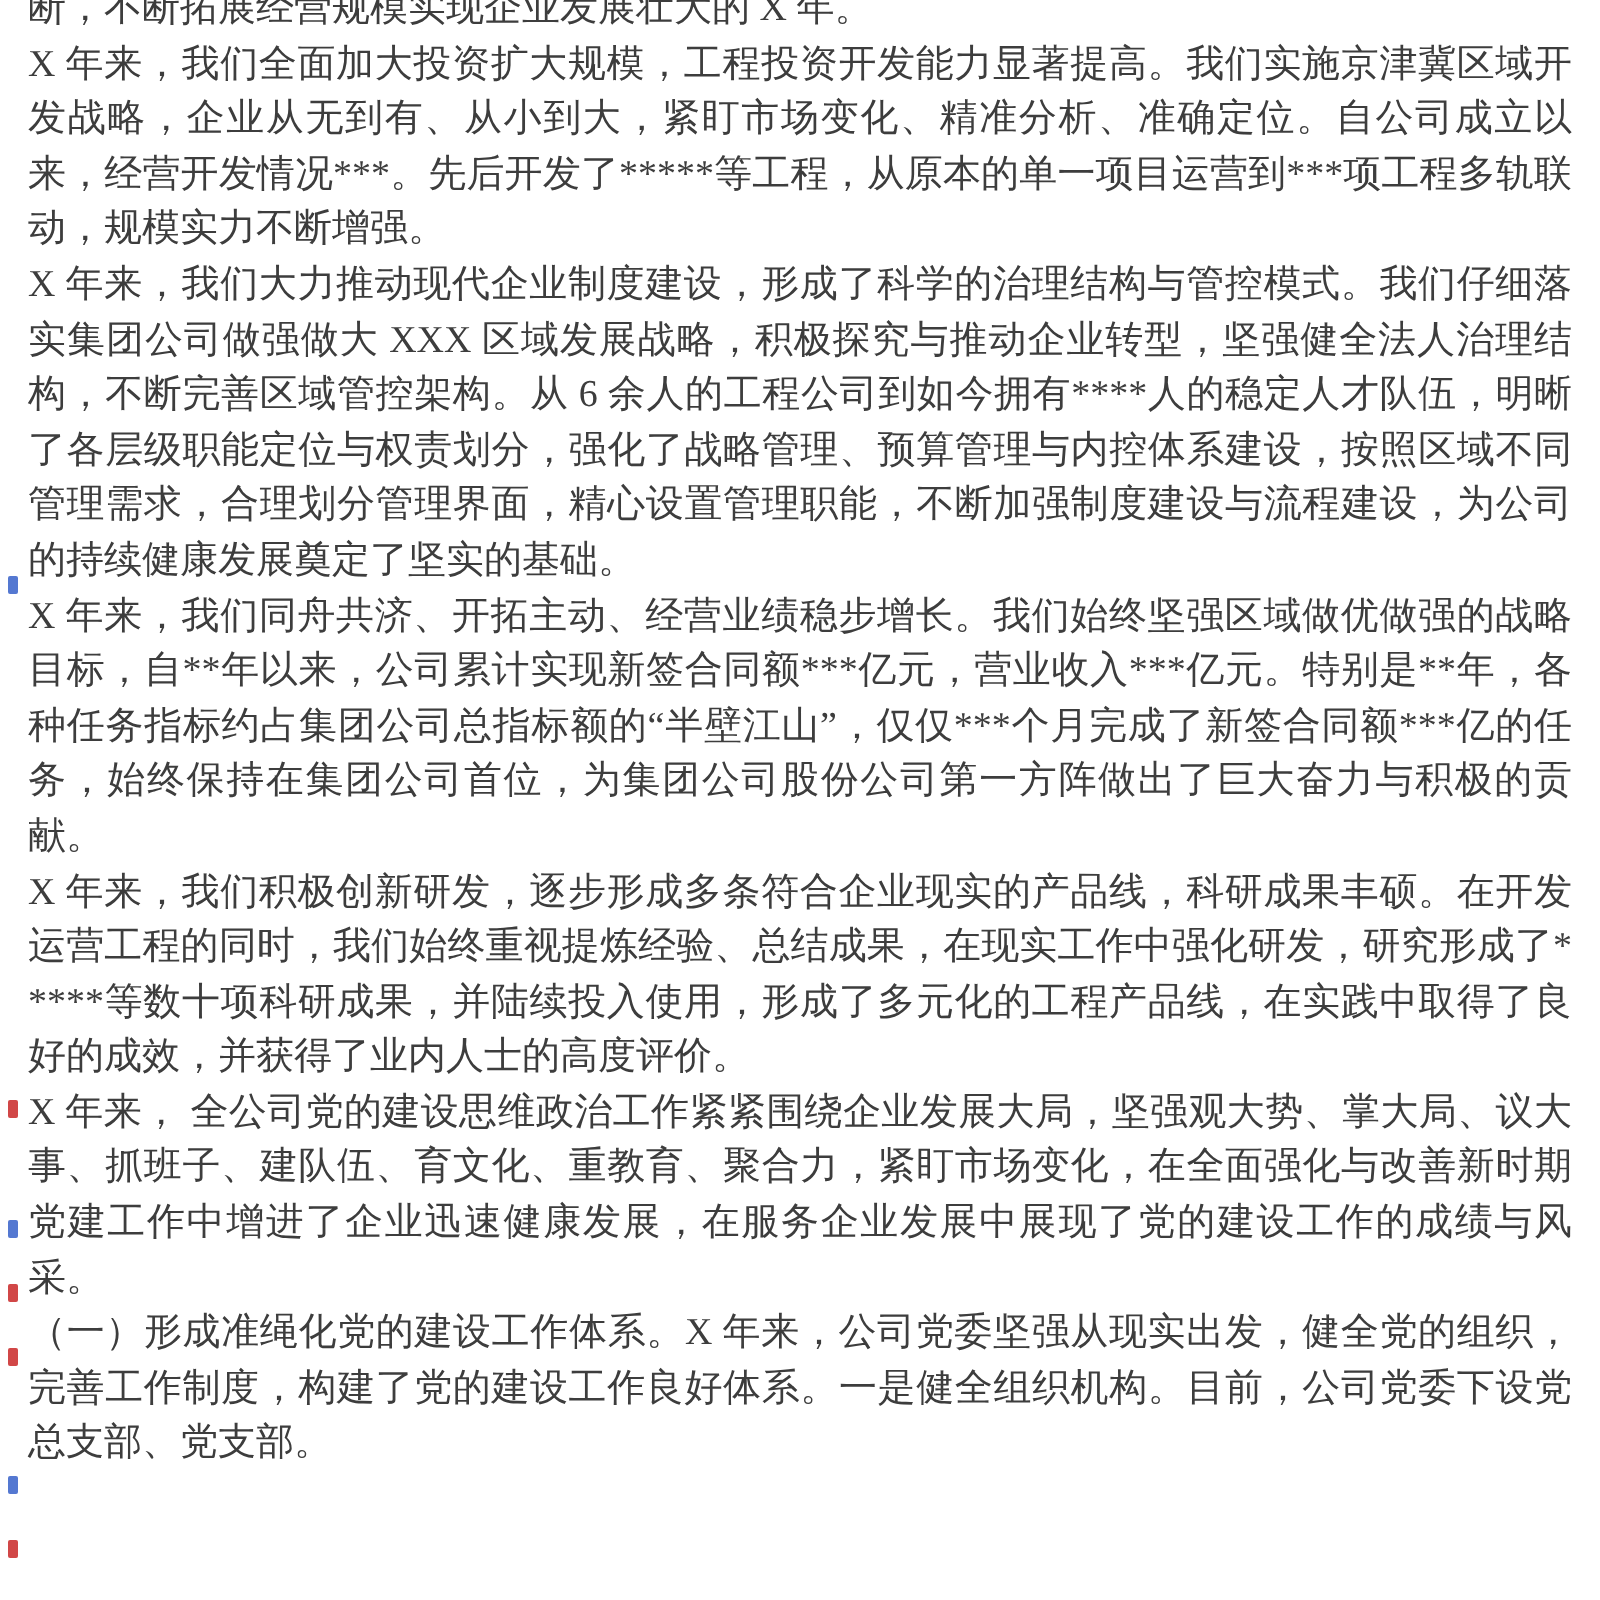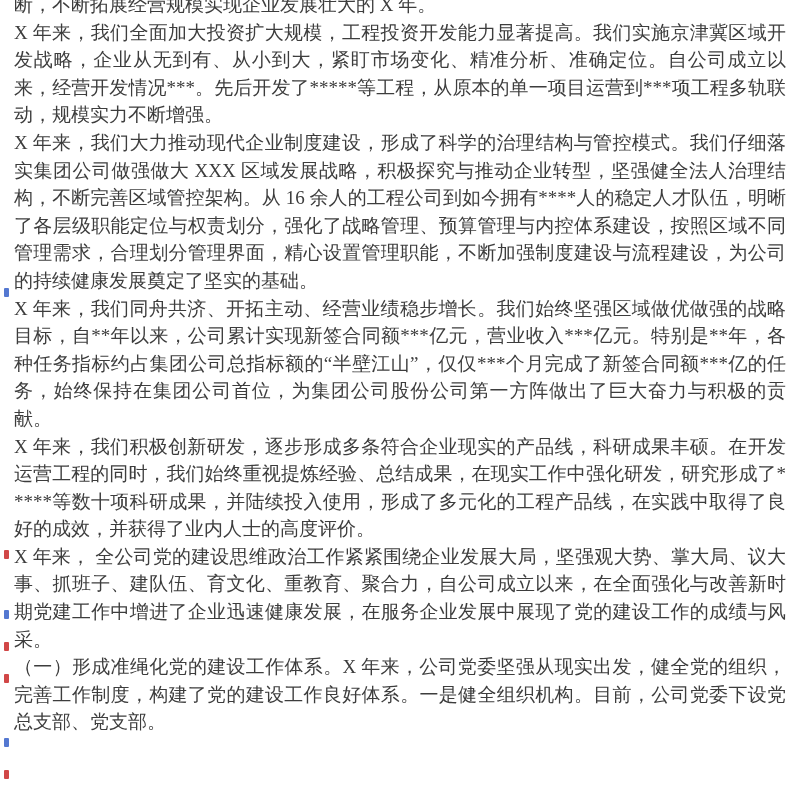--- a/index.html
+++ b/index.html
@@ -43,24 +43,24 @@
     opacity: 0.9;
   }
 </style>
 </head>
 <body>
 
 <div class="page">
   <div class="doc-body">
       <p>断，不断拓展经营规模实现企业发展壮大的 X 年。</p>
       <p>X 年来，我们全面加大投资扩大规模，工程投资开发能力显著提高。我们实施京津冀区域开发战略，企业从无到有、从小到大，紧盯市场变化、精准分析、准确定位。自公司成立以来，经营开发情况***。先后开发了*****等工程，从原本的单一项目运营到***项工程多轨联动，规模实力不断增强。</p>
-      <p>X 年来，我们大力推动现代企业制度建设，形成了科学的治理结构与管控模式。我们仔细落实集团公司做强做大 XXX 区域发展战略，积极探究与推动企业转型，坚强健全法人治理结构，不断完善区域管控架构。从 16 余人的工程公司到如今拥有****人的稳定人才队伍，明晰了各层级职能定位与权责划分，强化了战略管理、预算管理与内控体系建设，按照区域不同管理需求，合理划分管理界面，精心设置管理职能，不断加强制度建设与流程建设，为公司的持续健康发展奠定了坚实的基础。</p>
+      <p>X 年来，我们大力推动现代企业制度建设，形成了科学的治理结构与管控模式。我们仔细落实集团公司做强做大 XXX 区域发展战略，积极探究与推动企业转型，坚强健全法人治理结构，不断完善区域管控架构。从 6 余人的工程公司到如今拥有****人的稳定人才队伍，明晰了各层级职能定位与权责划分，强化了战略管理、预算管理与内控体系建设，按照区域不同管理需求，合理划分管理界面，精心设置管理职能，不断加强制度建设与流程建设，为公司的持续健康发展奠定了坚实的基础。</p>
       <p>X 年来，我们同舟共济、开拓主动、经营业绩稳步增长。我们始终坚强区域做优做强的战略目标，自**年以来，公司累计实现新签合同额***亿元，营业收入***亿元。特别是**年，各种任务指标约占集团公司总指标额的“半壁江山”，仅仅***个月完成了新签合同额***亿的任务，始终保持在集团公司首位，为集团公司股份公司第一方阵做出了巨大奋力与积极的贡献。</p>
       <p>X 年来，我们积极创新研发，逐步形成多条符合企业现实的产品线，科研成果丰硕。在开发运营工程的同时，我们始终重视提炼经验、总结成果，在现实工作中强化研发，研究形成了*****等数十项科研成果，并陆续投入使用，形成了多元化的工程产品线，在实践中取得了良好的成效，并获得了业内人士的高度评价。</p>
-      <p>X 年来， 全公司党的建设思维政治工作紧紧围绕企业发展大局，坚强观大势、掌大局、议大事、抓班子、建队伍、育文化、重教育、聚合力，自公司成立以来，在全面强化与改善新时期党建工作中增进了企业迅速健康发展，在服务企业发展中展现了党的建设工作的成绩与风采。</p>
+      <p>X 年来， 全公司党的建设思维政治工作紧紧围绕企业发展大局，坚强观大势、掌大局、议大事、抓班子、建队伍、育文化、重教育、聚合力，紧盯市场变化，在全面强化与改善新时期党建工作中增进了企业迅速健康发展，在服务企业发展中展现了党的建设工作的成绩与风采。</p>
       <p>（一）形成准绳化党的建设工作体系。X 年来，公司党委坚强从现实出发，健全党的组织，完善工作制度，构建了党的建设工作良好体系。一是健全组织机构。目前，公司党委下设党总支部、党支部。</p>
     </div>
 <div class="margin-mark" style="top: 288px; background: rgb(65, 105, 204);"></div>
     <div class="margin-mark" style="top: 550px; background: rgb(204, 51, 51);"></div>
     <div class="margin-mark" style="top: 610px; background: rgb(65, 105, 204);"></div>
     <div class="margin-mark" style="top: 642px; background: rgb(204, 51, 51);"></div>
     <div class="margin-mark" style="top: 674px; background: rgb(204, 51, 51);"></div>
     <div class="margin-mark" style="top: 738px; background: rgb(65, 105, 204);"></div>
     <div class="margin-mark" style="top: 770px; background: rgb(204, 51, 51);"></div>
   </div>

